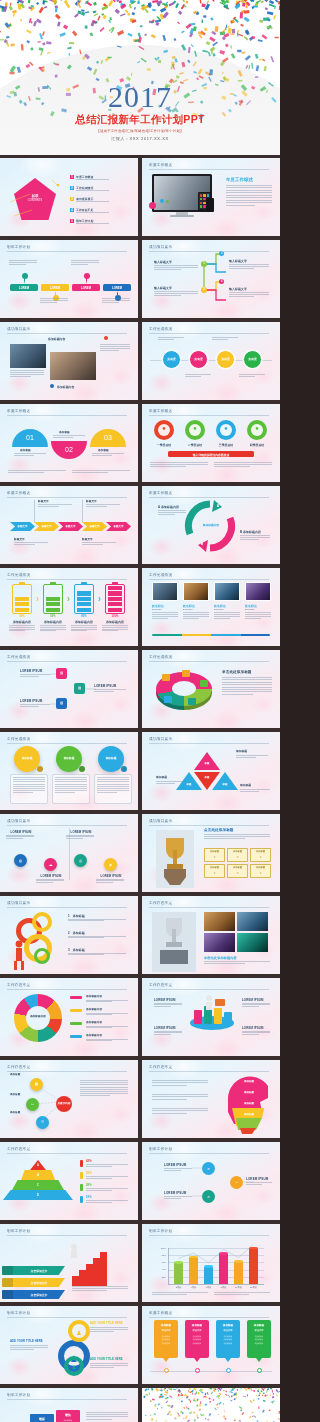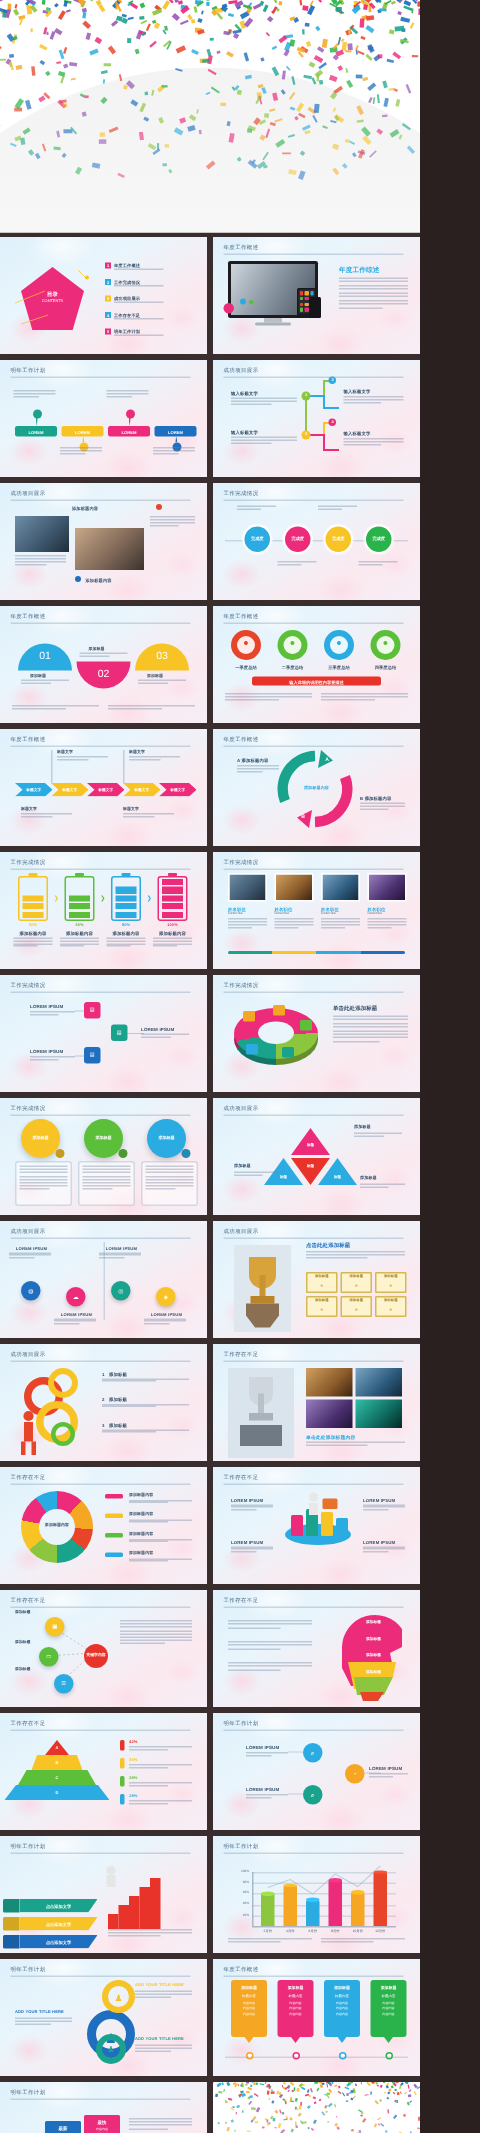--- a/index.html
+++ b/index.html
@@ -513,20 +513,26 @@
         <rect x="11.1" y="96.7" width="1.4" height="4.3" fill="#2aace2" opacity="0.58" transform="rotate(112 11.1 96.7)"></rect>
         <rect x="142.4" y="25.2" width="1.8" height="2.6" fill="#1aa38c" opacity="0.85" transform="rotate(86 142.4 25.2)"></rect>
         <rect x="135.7" y="19.3" width="2.6" height="4.6" fill="#e8442a" opacity="0.88" transform="rotate(72 135.7 19.3)"></rect>
         <rect x="153.7" y="21.9" width="1.1" height="2.5" fill="#1aa38c" opacity="0.87" transform="rotate(97 153.7 21.9)"></rect>
         <rect x="210.3" y="42.8" width="2.8" height="3.7" fill="#8cc63f" opacity="0.79" transform="rotate(119 210.3 42.8)"></rect>
         <rect x="160.7" y="19.6" width="1.9" height="5.8" fill="#1f6fc0" opacity="0.88" transform="rotate(80 160.7 19.6)"></rect>
         <rect x="178.0" y="109.8" width="1.9" height="2.7" fill="#1aa38c" opacity="0.53" transform="rotate(75 178.0 109.8)"></rect>
         <rect x="88.4" y="0.2" width="1.2" height="3.3" fill="#2ab34a" opacity="0.95" transform="rotate(65 88.4 0.2)"></rect>
         <rect x="78.2" y="84.3" width="2.1" height="6.3" fill="#e8442a" opacity="0.63" transform="rotate(67 78.2 84.3)"></rect>
       </svg>
+    <div class="hero-text">
+      <div class="hero-year">2017</div>
+      <div class="hero-title">总结汇报新年工作计划PPT</div>
+      <div class="hero-sub">【适用于工作总结/汇报/年终总结/工作计划/年中计划】</div>
+      <div class="hero-meta">汇报人：XXX  2017.XX.XX</div>
+    </div>
   </div>
 
   <div class="grid" id="grid">
       <div class="slide">
         <div class="body">
           <div class="sq" style="left:14px;top:20px;width:42px;height:42px;background:#ec2b7a;clip-path:polygon(50% 0%,100% 38%,82% 100%,18% 100%,0% 38%);"></div>
           <div class="cap" style="left:14px;top:36px;width:42px;font-size:3.6px;">目录</div>
           <div class="cap" style="left:14px;top:41px;width:42px;font-size:2.6px;font-weight:normal;">CONTENTS</div>
           <svg style="position:absolute;left:6px;top:14px;width:58px;height:56px;">
             <path d="M4 30 L24 22 M8 44 L26 38 M46 8 L52 14" stroke="#f7c325" stroke-width=".5" fill="none"></path>

